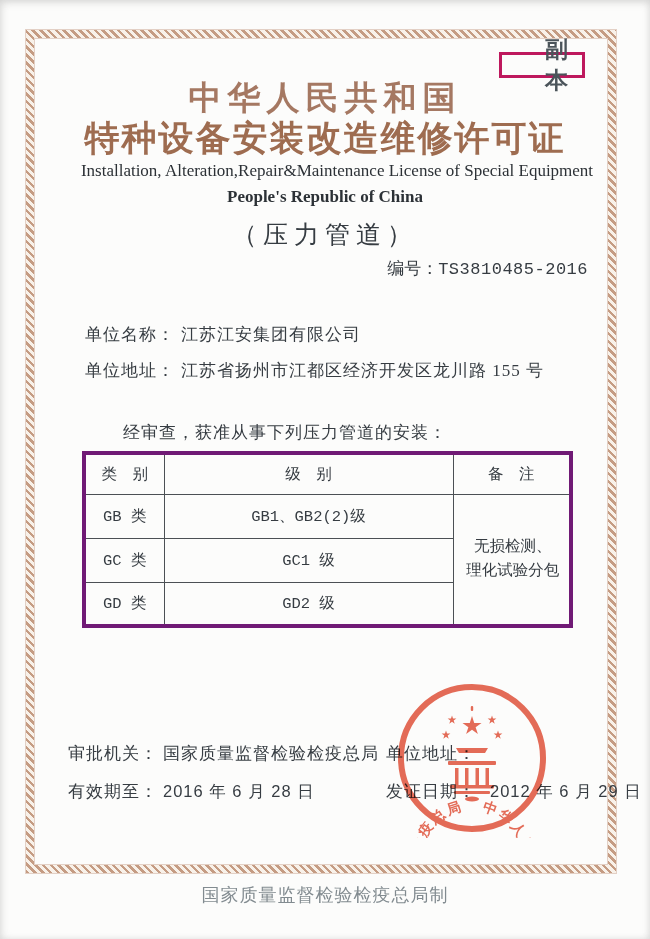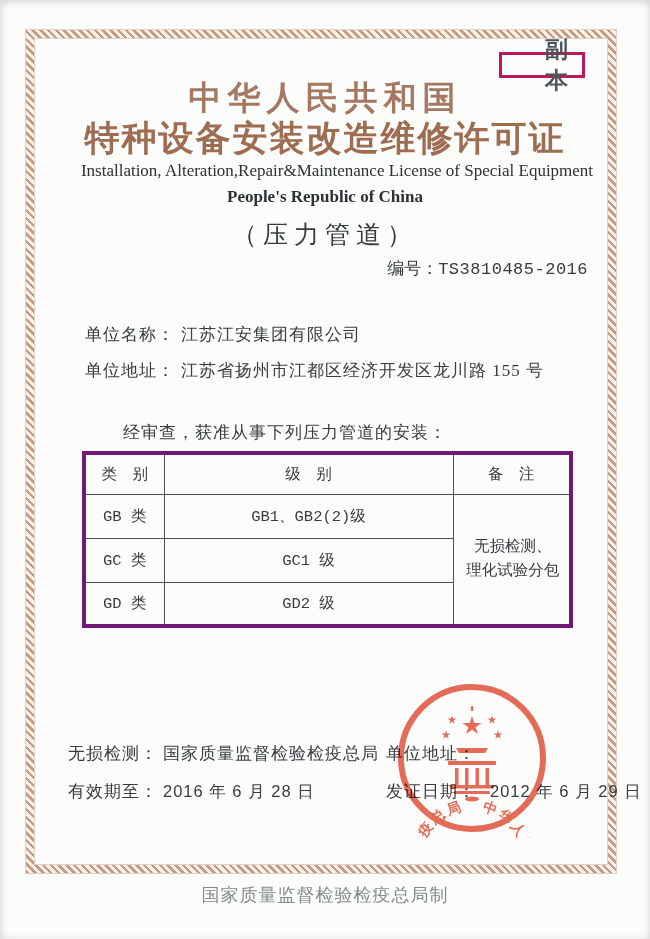--- a/index.html
+++ b/index.html
@@ -141,21 +141,21 @@
       <td>GC1 级</td>
     </tr>
     <tr class="data">
       <td>GD 类</td>
       <td>GD2 级</td>
     </tr>
   </tbody>
     </table>
 
   <div class="footer-line" style="left:68px;top:742px">
-    <span>无损检测：</span><span class="val">国家质量监督检验检疫总局</span>
+    <span>审批机关：</span><span class="val">国家质量监督检验检疫总局</span>
   </div>
   <div class="footer-line" style="left:386px;top:742px">
     <span>单位地址：</span>
   </div>
   <div class="footer-line" style="left:68px;top:780px">
     <span>有效期至：</span><span class="val num">2016 年 6 月 28 日</span>
   </div>
   <div class="footer-line" style="left:386px;top:780px">
     <span>发证日期：</span><span class="val num" style="margin-left:14px">2012 年 6 月 29 日</span>
   </div>

